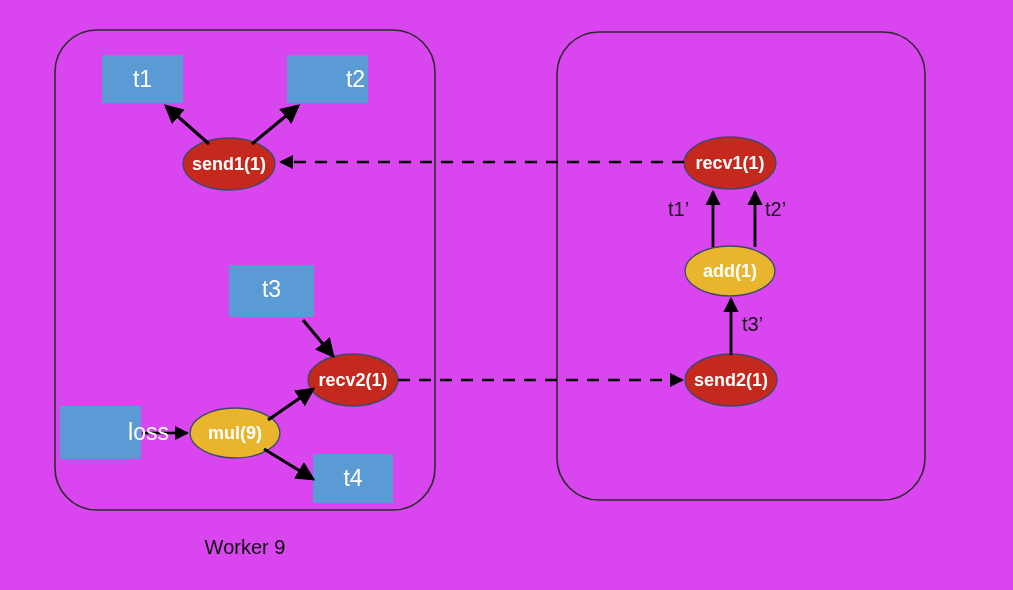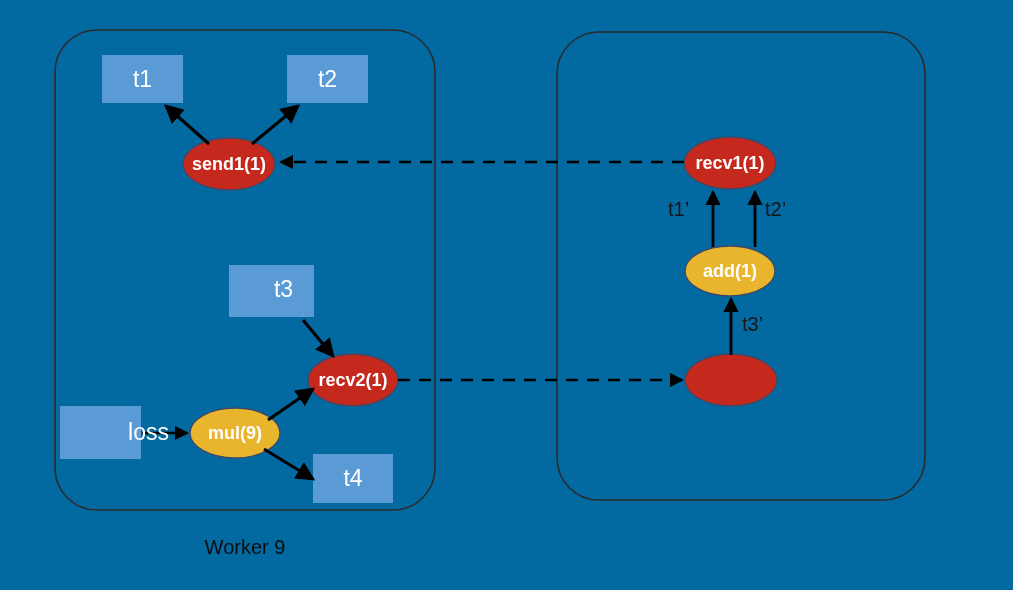--- a/index.html
+++ b/index.html
@@ -8,21 +8,21 @@
     padding: 0;
     background: #ffffff;
   }
   body {
     font-family: "Liberation Sans", sans-serif;
   }
   #canvas {
     position: relative;
     width: 1013px;
     height: 590px;
-    background: #0369a1;
+    background: #d946ef;
     overflow: hidden;
   }
   #graph-svg {
     position: absolute;
     left: 0;
     top: 0;
     width: 1013px;
     height: 590px;
   }
   .node-label {
@@ -98,30 +98,31 @@
 
     <line x1="713" y1="247" x2="713" y2="192" stroke="#000000" stroke-width="2.8" marker-end="url(#arrowThin)"></line>
     <line x1="755" y1="247" x2="755" y2="192" stroke="#000000" stroke-width="2.8" marker-end="url(#arrowThin)"></line>
     <line x1="731" y1="355" x2="731" y2="299" stroke="#000000" stroke-width="2.8" marker-end="url(#arrowThin)"></line>
 
     <line x1="684" y1="162" x2="281" y2="162" stroke="#000000" stroke-width="2.6" stroke-dasharray="12 9" marker-end="url(#arrowThin)"></line>
     <line x1="398" y1="380" x2="682" y2="380" stroke="#000000" stroke-width="2.6" stroke-dasharray="12 9" marker-end="url(#arrowThin)"></line>
   </svg>
 
   <div class="node-label tensor-box-label" style="left:102px; top:55px; width:81px; height:48px;">t1</div>
-  <div class="node-label tensor-box-label" style="left:287px; top:55px; width:81px; height:48px;">t2</div>
+  <div class="node-label tensor-box-label" style="left:287px; top:55px; width:81px; height:48px;padding-left:28px;">t2</div>
   <div class="node-label op-ellipse-label" style="left:183px; top:138px; width:92px; height:52px;">send1(1)</div>
-  <div class="node-label tensor-box-label" style="left:241px; top:265px; width:85px; height:48px;">t3</div>
+  <div class="node-label tensor-box-label" style="left:229px; top:265px; width:85px; height:48px;">t3</div>
   <div class="node-label op-ellipse-label" style="left:308px; top:354px; width:90px; height:52px;">recv2(1)</div>
   <div class="node-label tensor-box-label" style="left:60px; top:406px; width:81px; height:53px;margin-left:48px;">loss</div>
   <div class="node-label op-ellipse-label" style="left:190px; top:408px; width:90px; height:50px;">mul(9)</div>
   <div class="node-label tensor-box-label" style="left:313px; top:454px; width:80px; height:49px;">t4</div>
 
   <div class="node-label op-ellipse-label" style="left:684px; top:137px; width:92px; height:52px;">recv1(1)</div>
   <div class="node-label op-ellipse-label" style="left:685px; top:246px; width:90px; height:50px;">add(1)</div>
+  <div class="node-label op-ellipse-label" style="left:685px; top:354px; width:92px; height:52px;">send2(1)</div>
 
   <div class="edge-text" style="left:668px; top:198px;">t1’</div>
   <div class="edge-text" style="left:765px; top:198px;">t2’</div>
   <div class="edge-text" style="left:742px; top:313px;">t3’</div>
 
   <div class="worker-caption" style="left:155px; top:536px; width:180px;">Worker 9</div>
 
 </div>
 
 </body></html>

